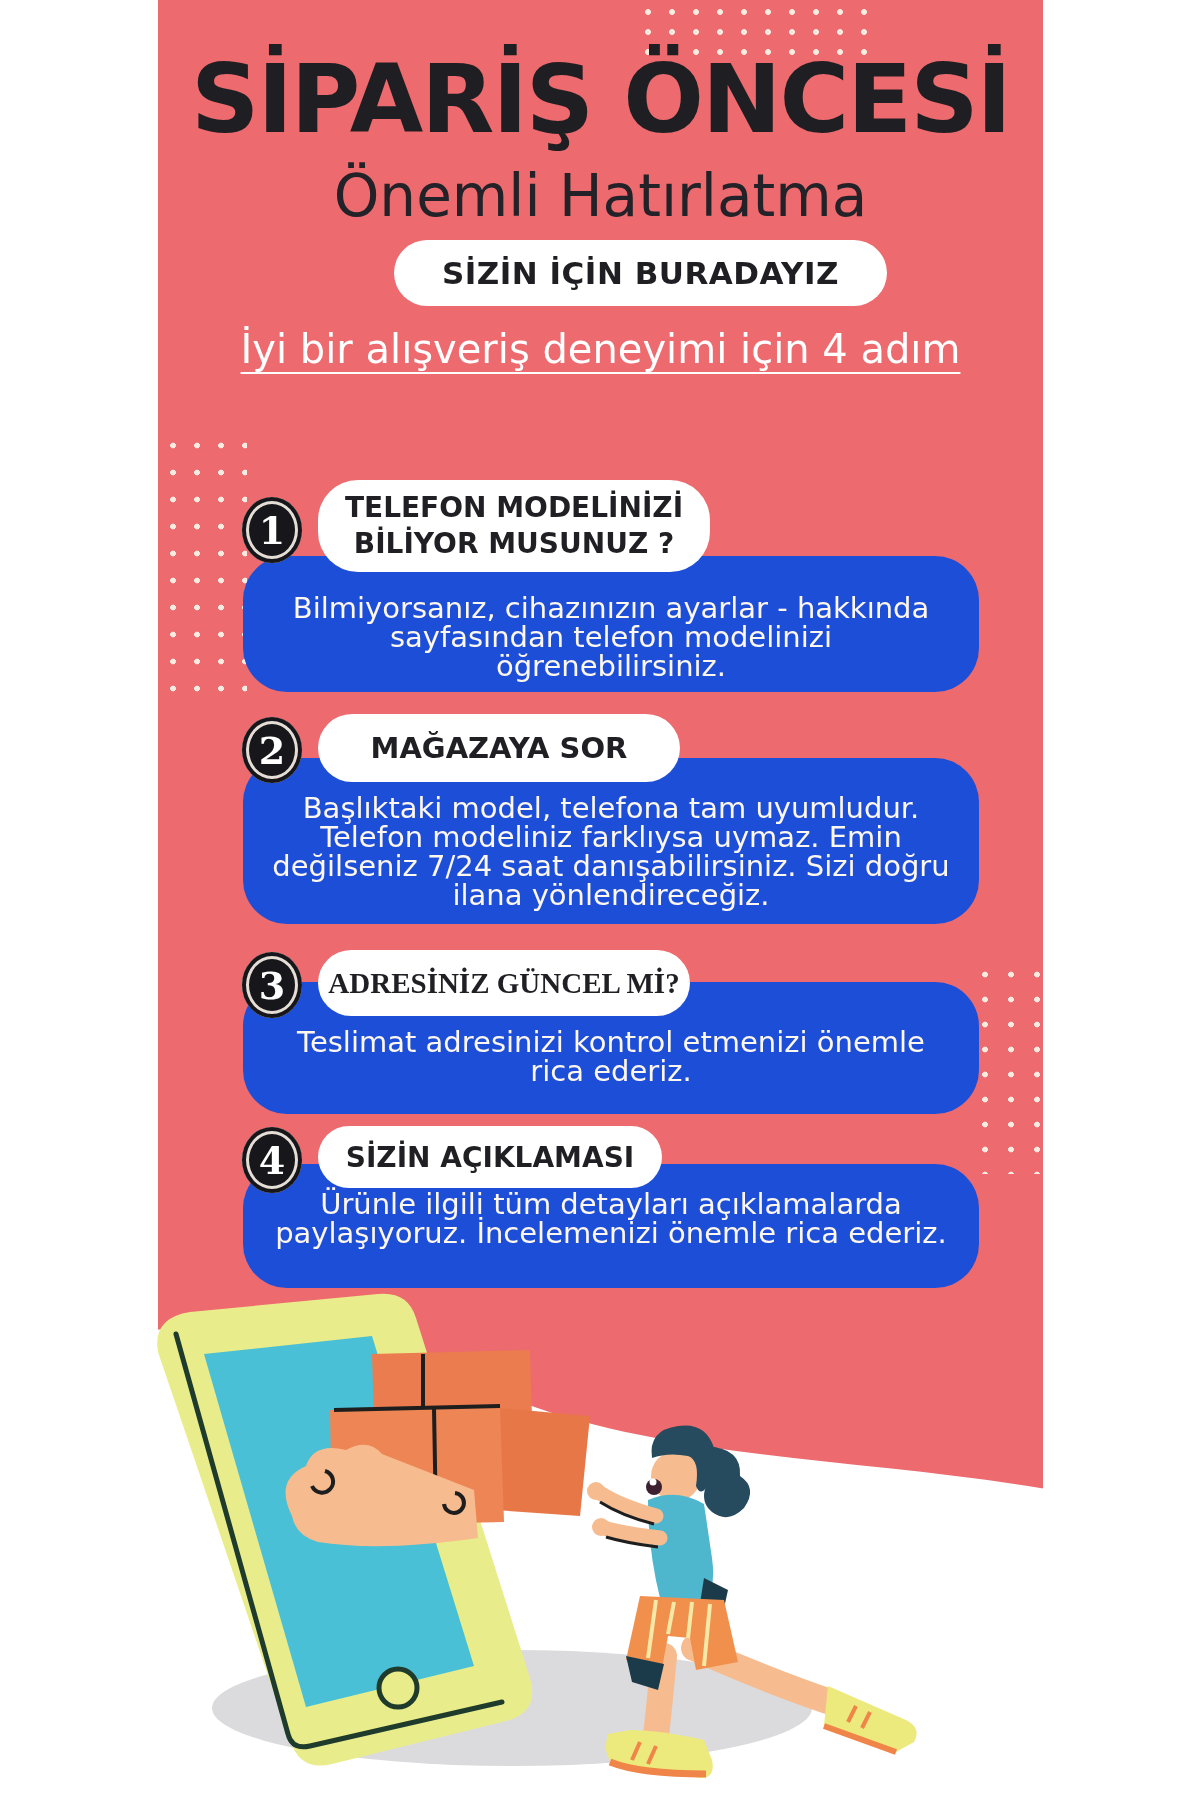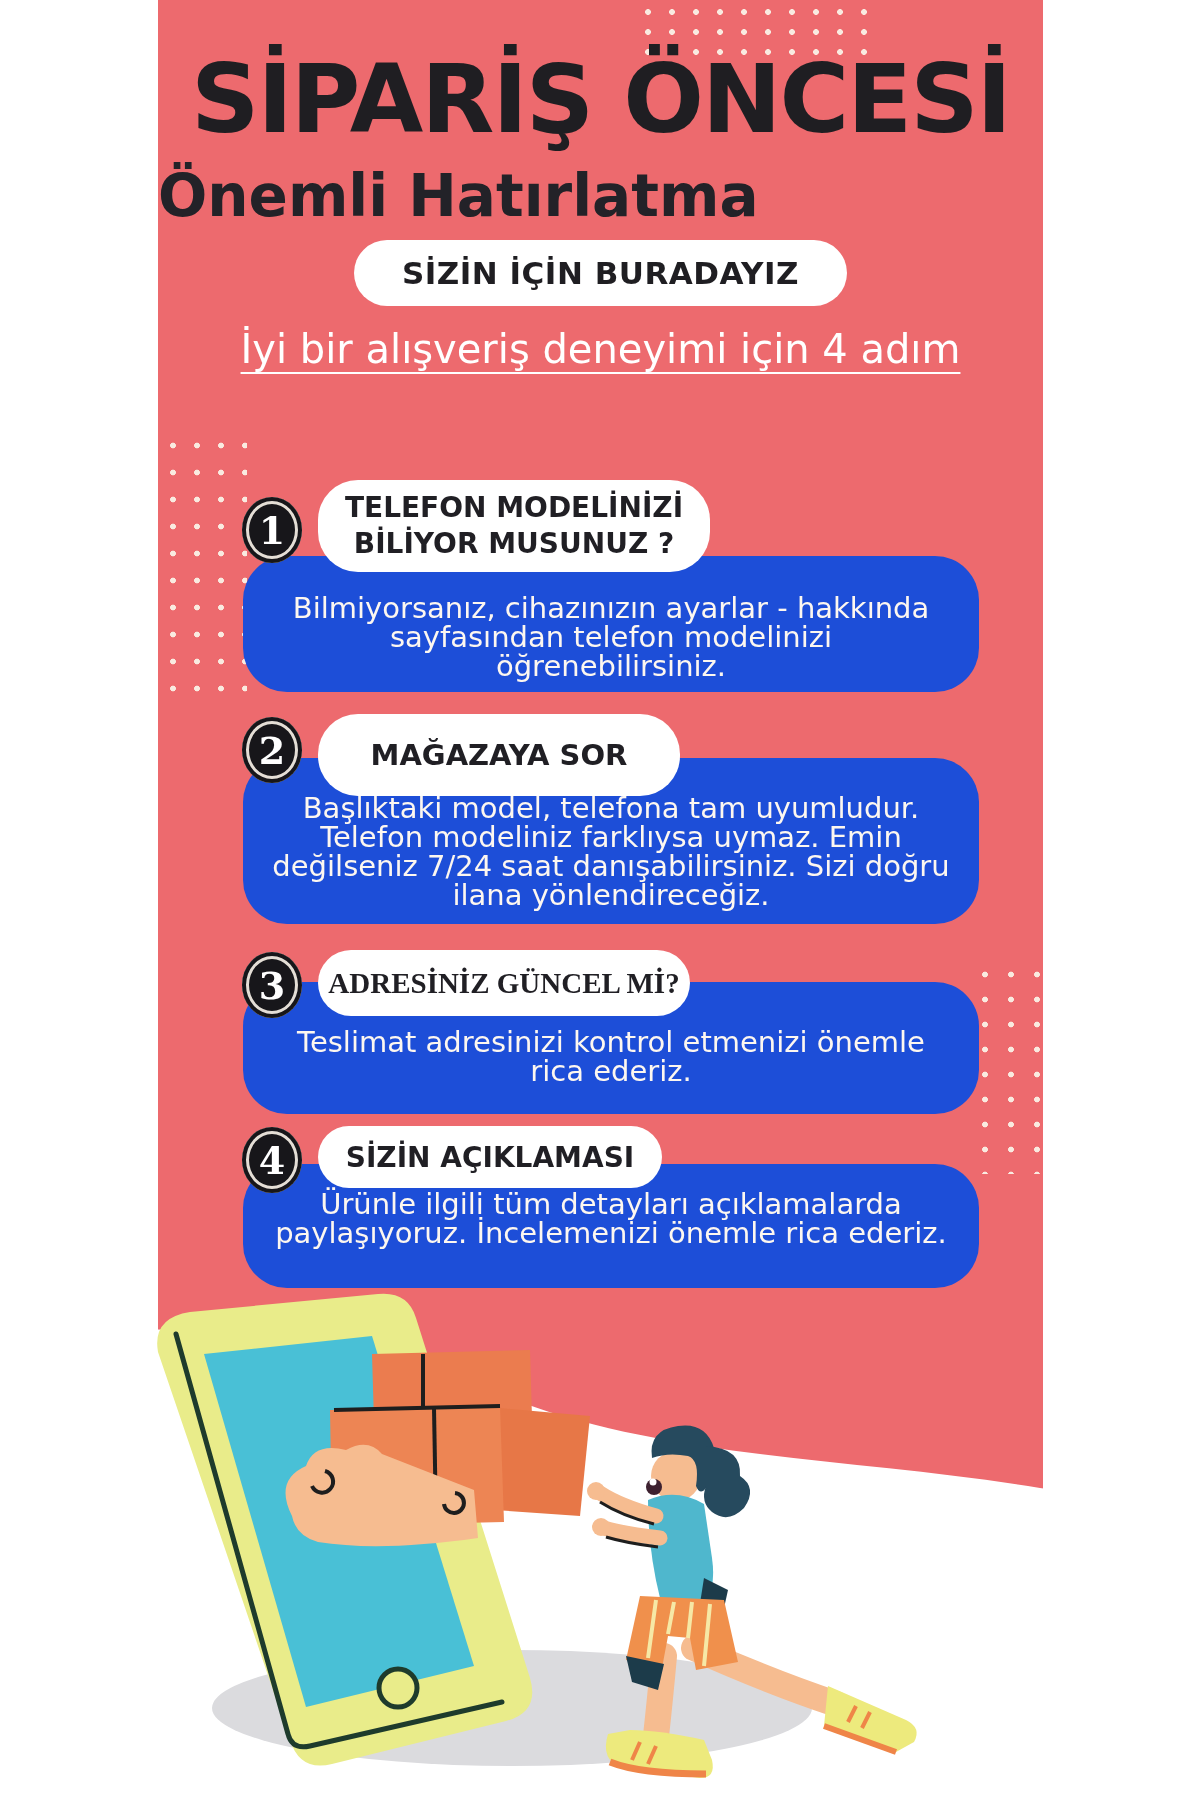--- a/index.html
+++ b/index.html
@@ -5,38 +5,38 @@
   html,body{margin:0;padding:0;background:#ffffff;}
   .page{position:relative;width:1200px;height:1800px;background:#ffffff;overflow:hidden;
         font-family:"DejaVu Sans","Liberation Sans",sans-serif;}
   .coral{position:absolute;left:158px;top:0;width:885px;height:1560px;background:#ED6A6E;}
   .dots{position:absolute;background-image:radial-gradient(circle,rgba(250,242,230,.95) 2.6px,rgba(0,0,0,0) 3.2px);}
   .dots-top{left:636px;top:2px;width:238px;height:58px;background-size:24px 20px;}
   .dots-left{left:161px;top:432px;width:86px;height:260px;background-size:24px 27px;}
   .dots-right{left:972px;top:962px;width:78px;height:212px;background-size:26px 25px;}
   .title{position:absolute;left:158px;top:44px;width:885px;text-align:center;
          font-size:95px;font-weight:800;letter-spacing:-2px;color:#1F1E22;}
-  .subtitle{position:absolute;left:158px;top:162px;width:885px;text-align:left;
-         font-size:58px;font-weight:700;color:#232228;}
-  .badge-row{position:absolute;left:158px;top:240px;width:885px;display:flex;justify-content:center;}
+  .subtitle{position:absolute;left:158px;top:162px;width:885px;text-align:center;
+         font-size:58px;font-weight:400;color:#232228;}
+  .badge-row{position:absolute;left:158px;top:240px;width:885px;display:flex;justify-content:center;padding-left:40px;}
   .badge{background:#ffffff;border-radius:36px;padding:15px 48px;font-size:31px;font-weight:700;
          color:#1F1E22;letter-spacing:.5px;}
   .tagline{position:absolute;left:158px;top:326px;width:885px;text-align:center;color:#ffffff;
          font-size:40px;font-weight:500;text-decoration:underline;text-underline-offset:9px;
          text-decoration-thickness:2px;}
   .circle{position:absolute;left:242px;width:60px;height:66px;border-radius:50%;background:#17161A;
          box-shadow:inset 0 0 0 4px #17161A, inset 0 0 0 7px rgba(246,240,230,.92);
          display:flex;align-items:center;justify-content:center;color:#ffffff;
          font-family:"DejaVu Serif","Liberation Serif",serif;font-weight:700;font-size:38px;z-index:5;}
   .c1{top:497px;} .c2{top:717px;} .c3{top:952px;} .c4{top:1127px;}
   .pill{position:absolute;left:318px;background:#ffffff;border-radius:40px;z-index:4;
         display:flex;align-items:center;justify-content:center;text-align:center;
         color:#201F24;font-weight:700;}
   .p1{top:480px;width:392px;min-height:92px;font-size:28px;line-height:1.3;padding:6px 12px;box-sizing:border-box;}
-  .p2{top:714px;width:362px;height:82px;font-size:29px;}
+  .p2{top:714px;width:362px;height:68px;font-size:29px;}
   .p3{top:950px;width:372px;height:66px;font-size:29px;font-family:Liberation Serif, serif;}
   .p4{top:1126px;width:344px;height:62px;font-size:28px;}
   .obox{position:absolute;left:214px;width:736px;background:#1d4ed8;border-radius:44px;z-index:3;
         color:#FDF7F0;text-align:center;font-size:29px;line-height:29px;font-weight:400;
         box-sizing:border-box;padding:0 28px;margin-left:29px;}
   .b1{top:556px;height:136px;padding-top:38px;}
   .b2{top:758px;height:166px;padding-top:36px;}
   .b3{top:982px;height:132px;padding-top:46px;}
   .b4{top:1164px;height:124px;padding-top:26px;}
   .illu{position:absolute;left:0;top:1290px;width:1200px;height:510px;z-index:6;}

